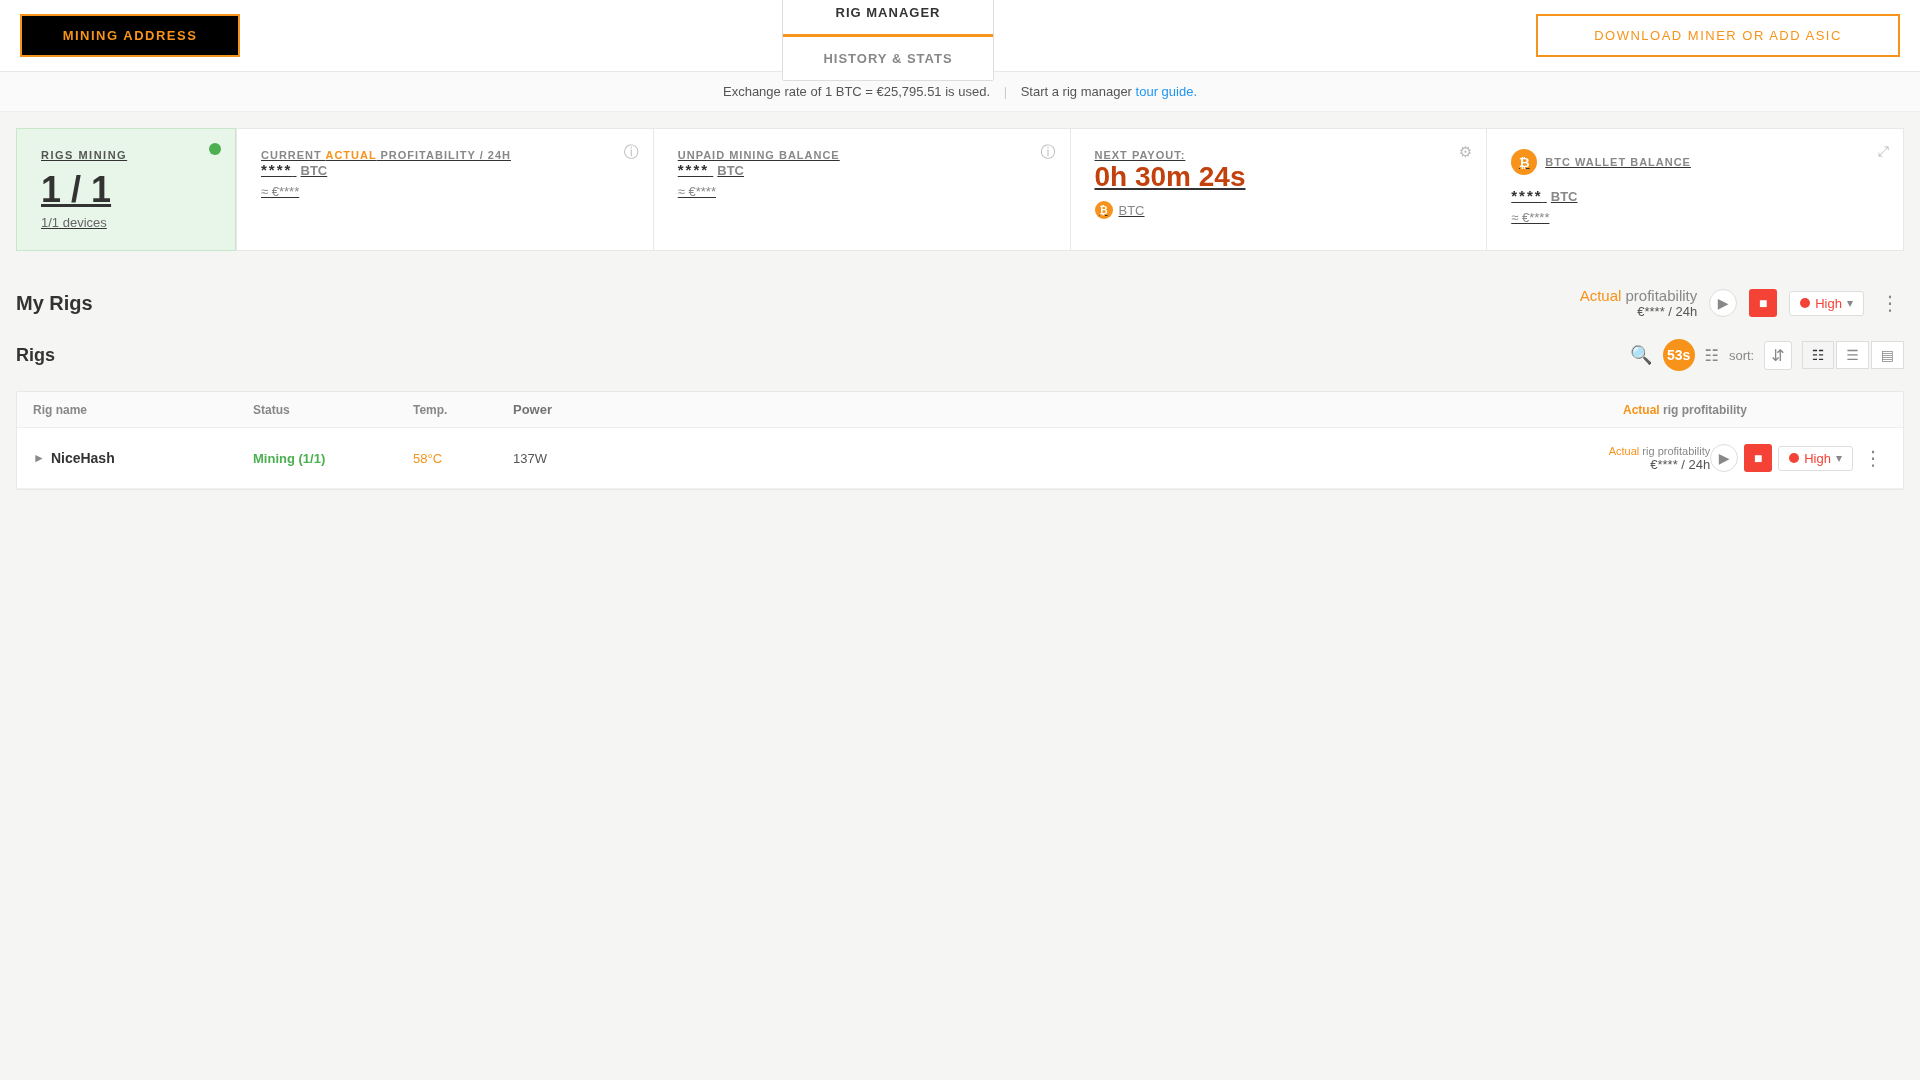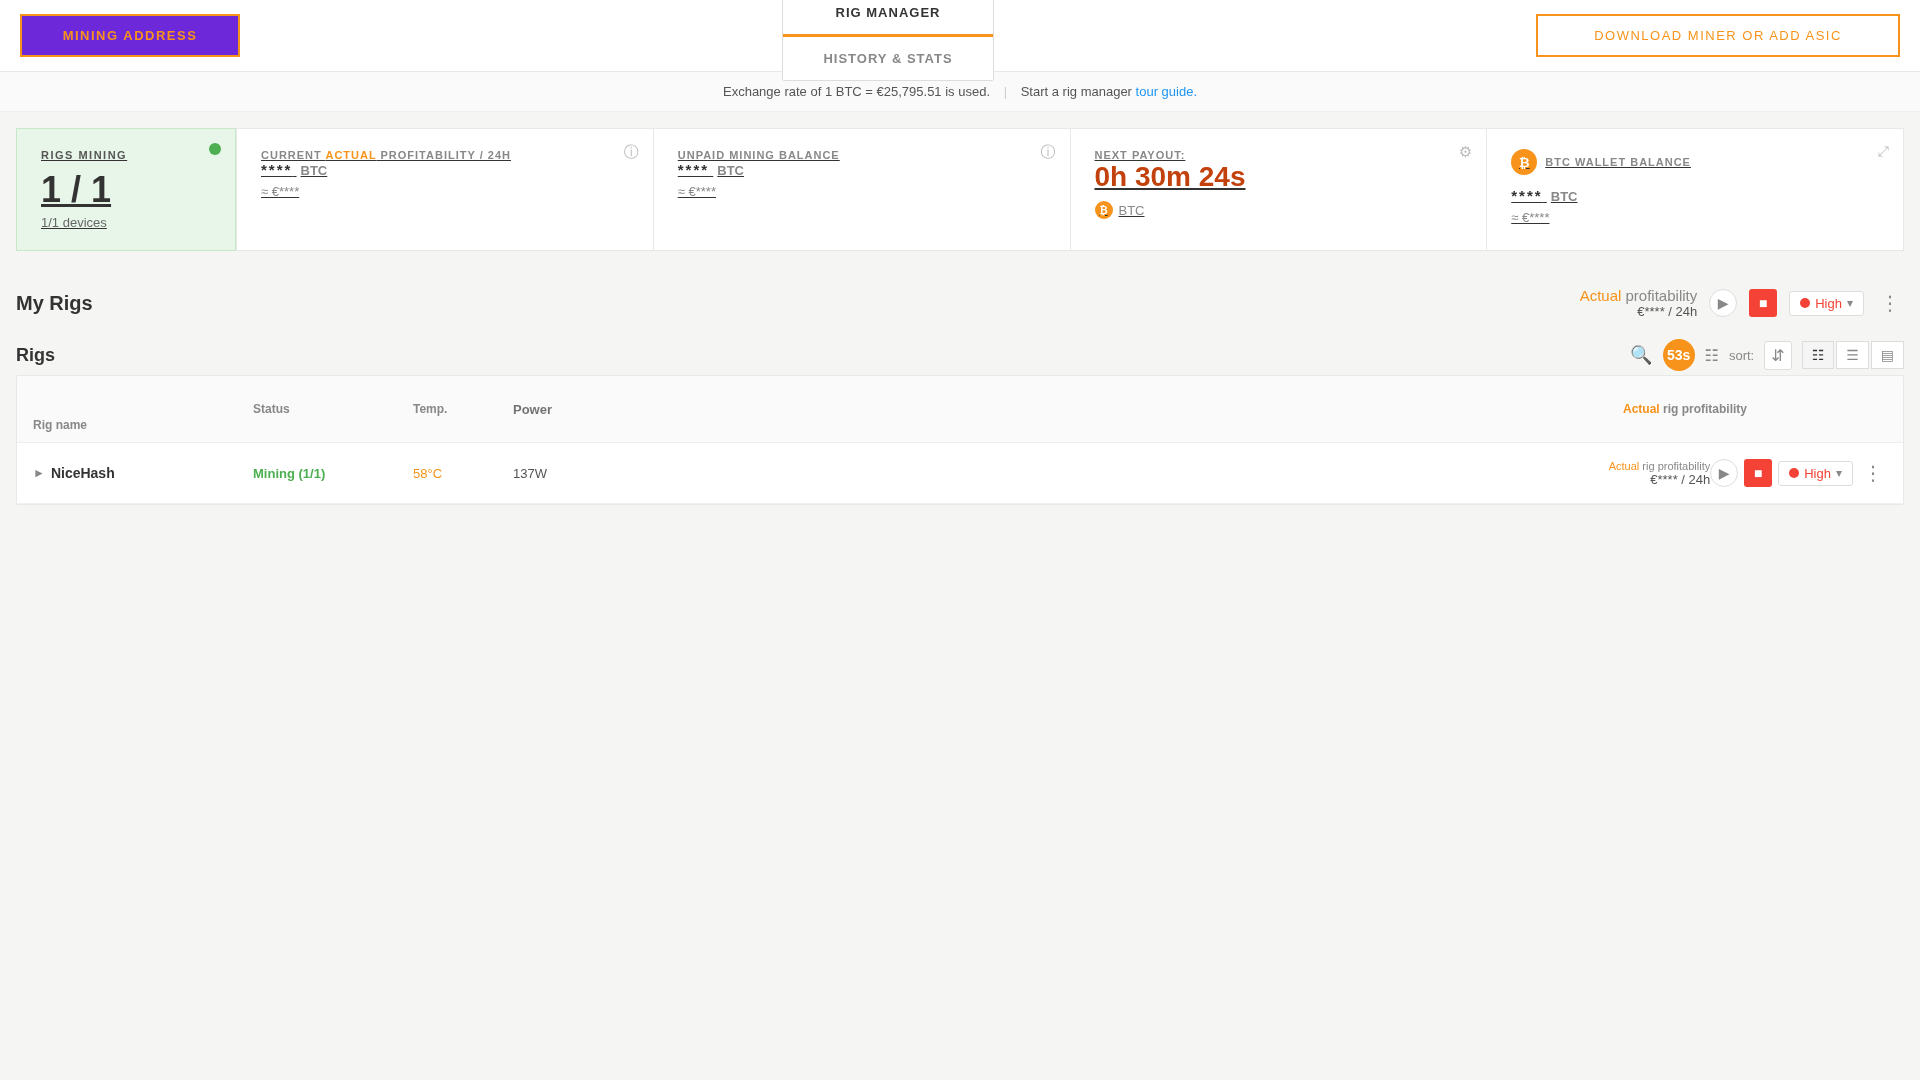--- a/index.html
+++ b/index.html
@@ -16,21 +16,21 @@
       display: flex;
       align-items: center;
       justify-content: space-between;
       background: #fff;
       padding: 0 20px;
       height: 72px;
       border-bottom: 1px solid #e8e8e8;
     }
     .mining-address-btn {
       border: 2px solid #f7931a;
-      background: #6d28d9;
+      background: #000000;
       color: #f7931a;
       font-weight: 700;
       font-size: 13px;
       letter-spacing: 1.5px;
       padding: 12px 40px;
       cursor: pointer;
       text-transform: uppercase;
       width: 220px;
     }
 
@@ -310,21 +310,21 @@
     }
 
     
     .rigs-section {
       padding: 10px 16px;
     }
     .rigs-header {
       display: flex;
       align-items: center;
       justify-content: space-between;
-      margin-bottom: 4px;
+      margin-bottom: 20px;
     }
     .rigs-title {
       font-size: 18px;
       font-weight: 700;
       color: #333;
     }
     .rigs-controls {
       display: flex;
       align-items: center;
       gap: 10px;
@@ -384,21 +384,21 @@
       border: 1px solid #e8e8e8;
       border-radius: 2px;
     }
     .rig-table-header {
       display: flex;
       align-items: center;
       padding: 10px 16px;
       border-bottom: 1px solid #eee;
       background: #fafafa;
     }
-    .col-name { flex: 0 0 220px; font-size: 12px; color: #888; font-weight: 600; margin-top: 32px; }
+    .col-name { flex: 0 0 220px; font-size: 12px; color: #888; font-weight: 600; }
     .col-status { flex: 0 0 160px; font-size: 12px; color: #888; font-weight: 600; }
     .col-temp { flex: 0 0 100px; font-size: 12px; color: #888; font-weight: 600; }
     .col-power { flex: 0 0 100px; font-size: 13px; color: #737373; font-weight: 600; }
     .col-spacer { flex: 1; }
     .col-profit { flex: 0 0 260px; font-size: 12px; color: #888; font-weight: 600; text-align: right; }
     .col-actions { flex: 0 0 140px; }
 
     .rig-row {
       display: flex;
       align-items: center;

